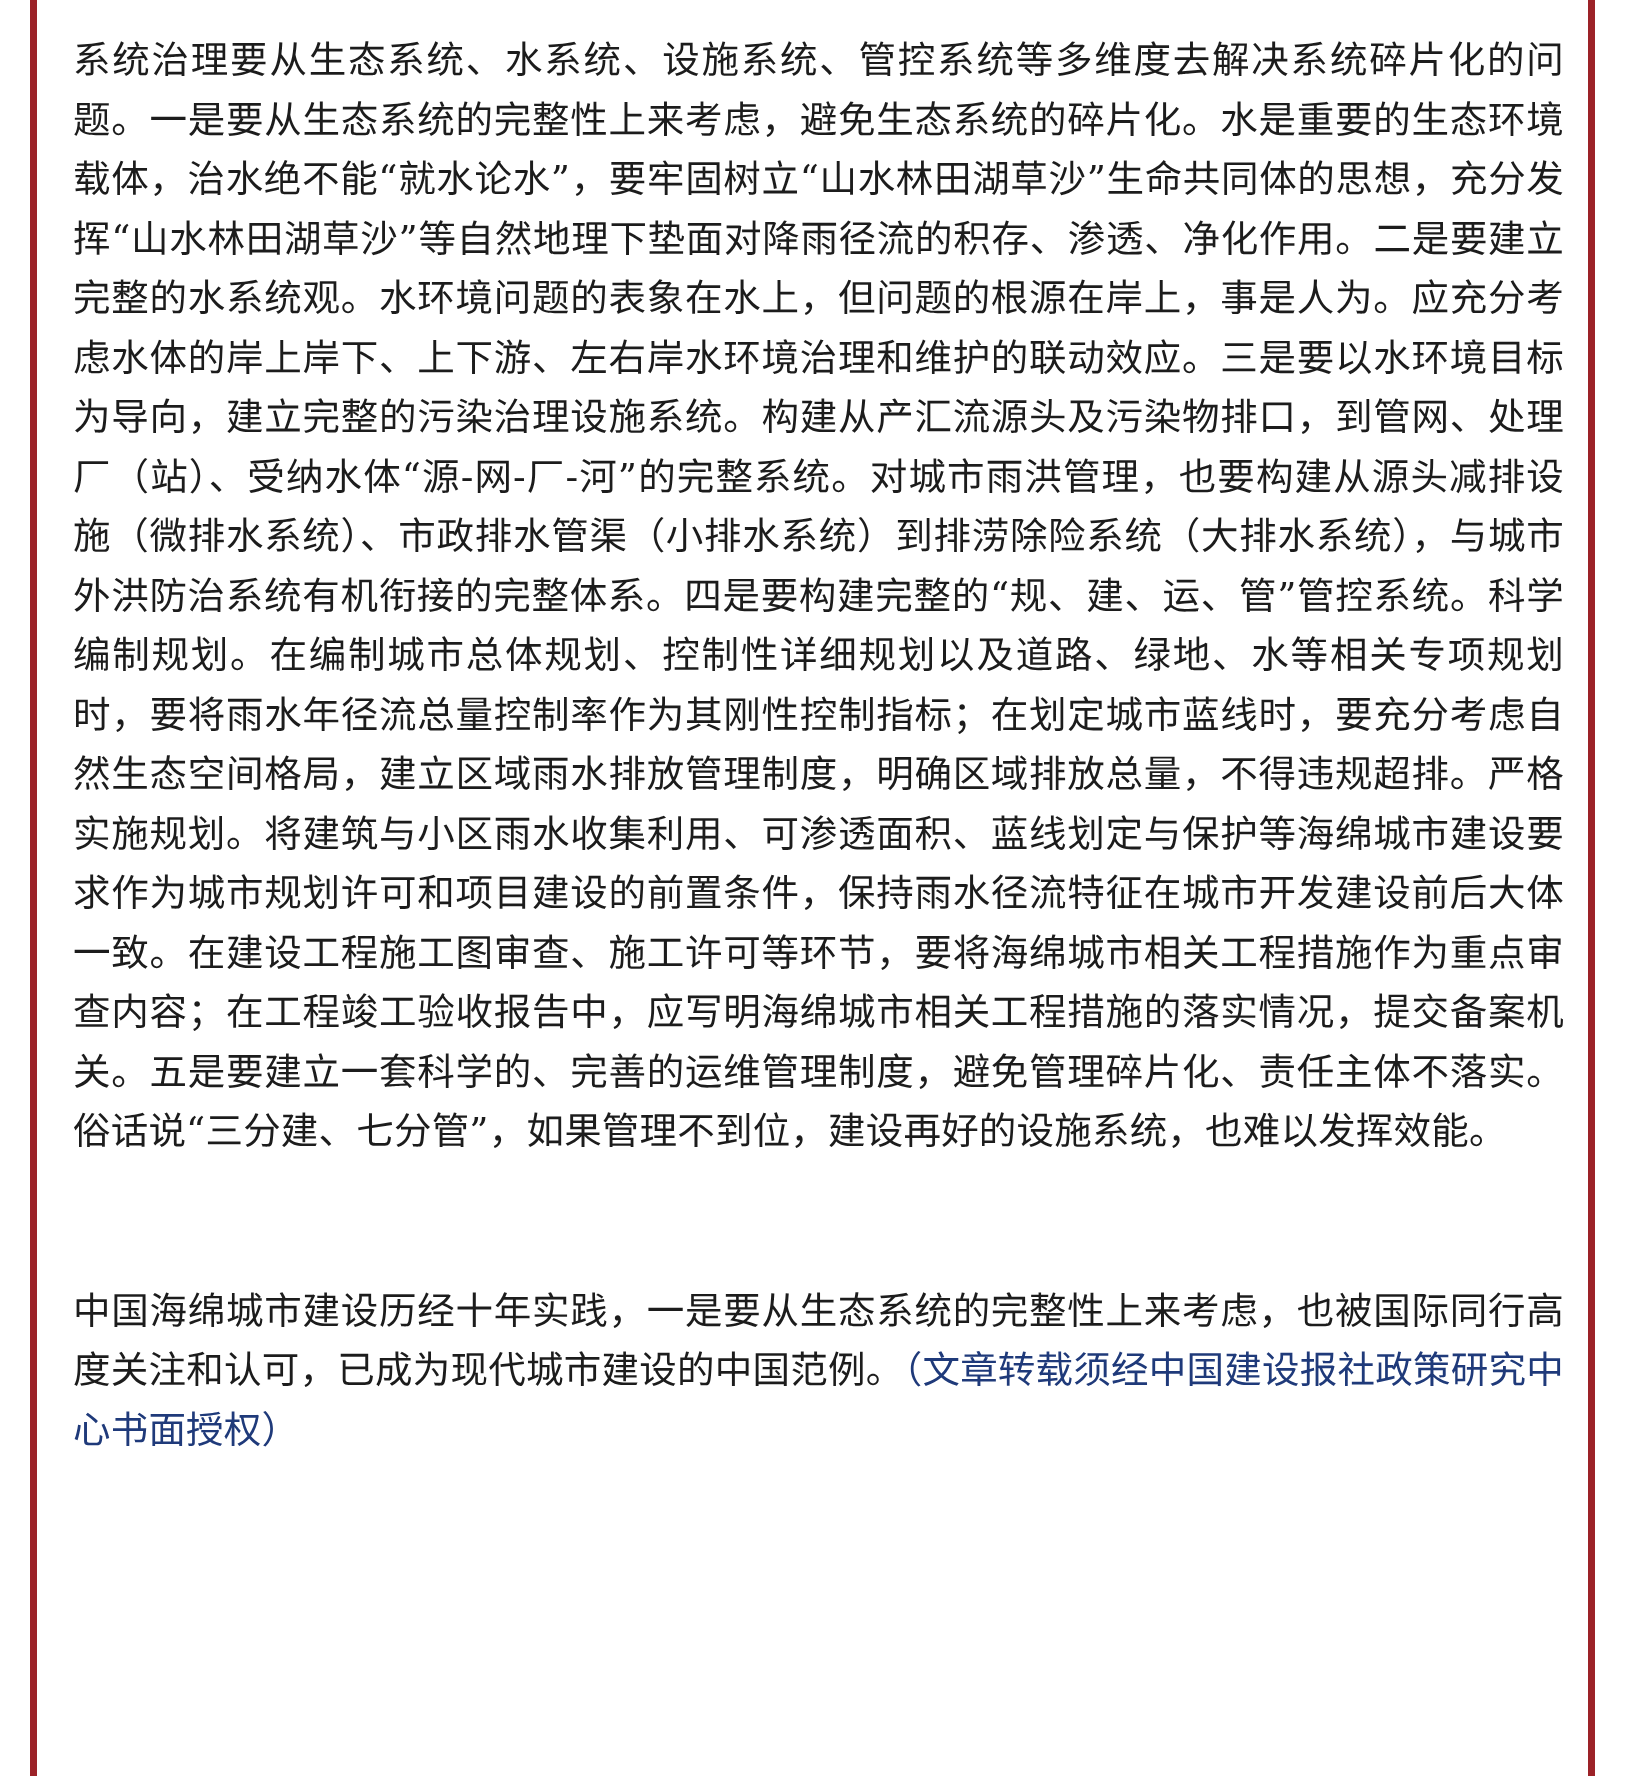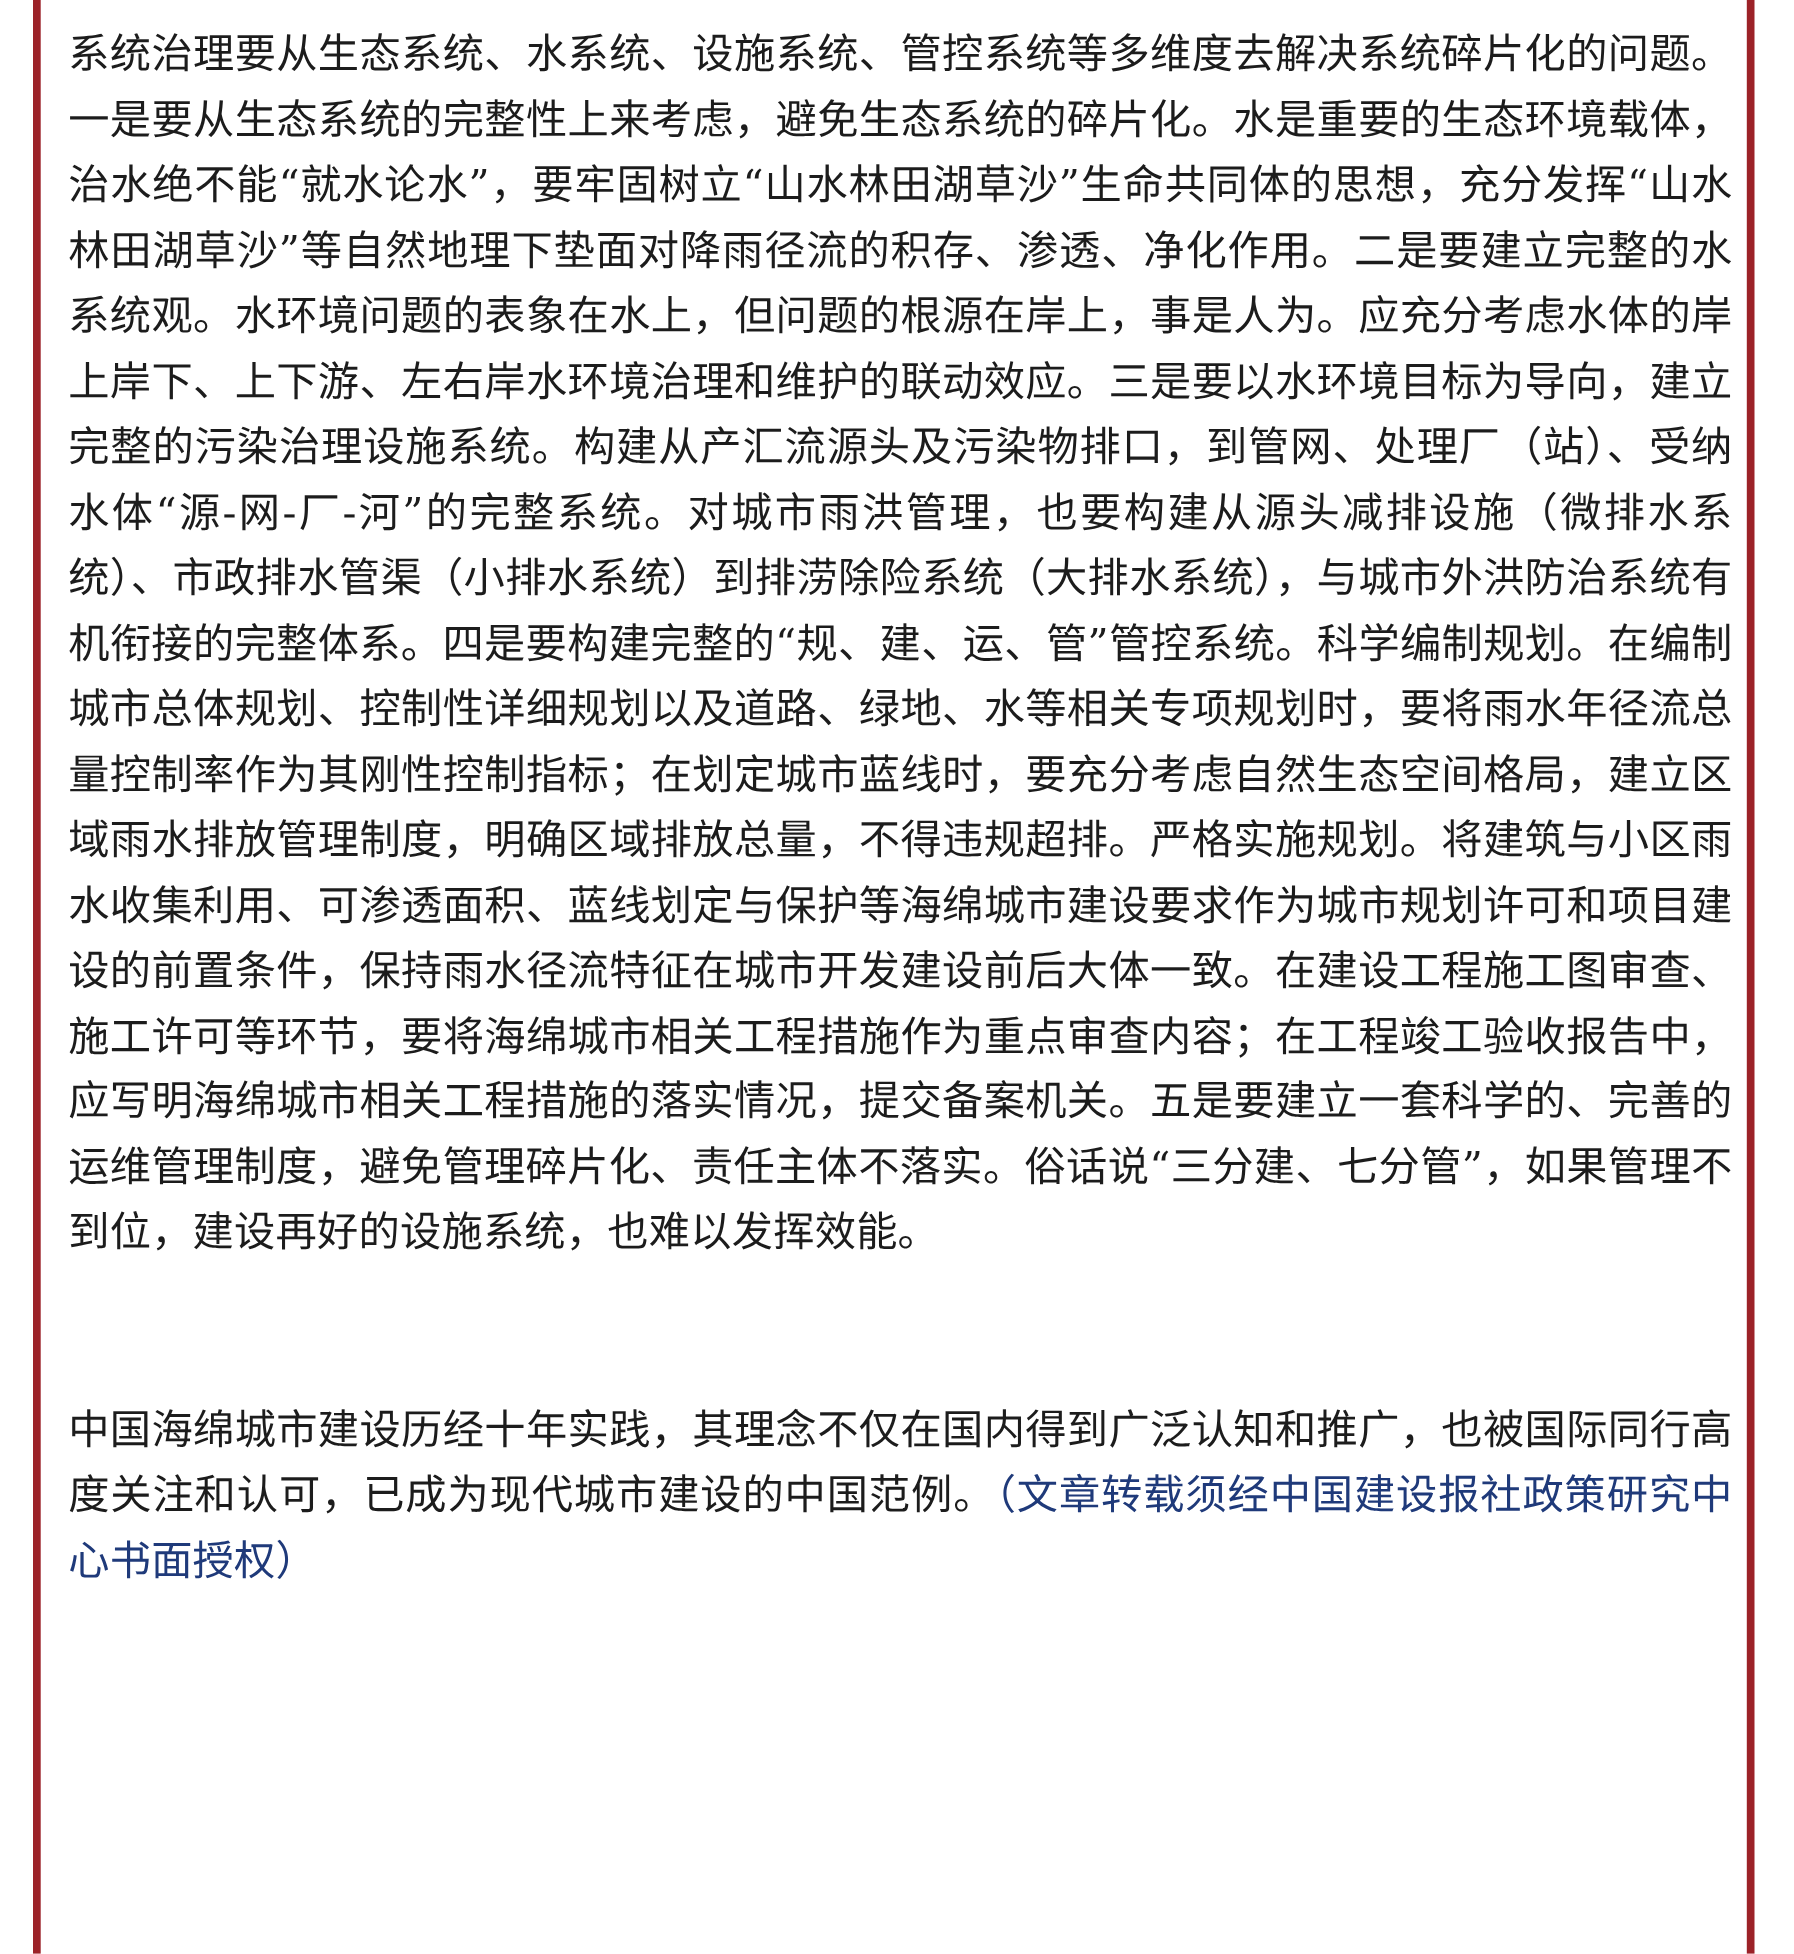--- a/index.html
+++ b/index.html
@@ -37,21 +37,21 @@
   .content {
     position: absolute;
     left: 62px;
     right: 56px;
     top: 20px;
     width: 1513px;
     box-sizing: border-box;
   }
 
   p.para {
-    margin: 0;
+    margin: 11px;
     padding: 0;
     font-size: 37.5px;
     line-height: 59.5px;
     color: #1c1c1c;
     text-align: justify;
     text-justify: inter-ideograph;
     letter-spacing: 0.2px;
     font-family: "DejaVu Serif", "Liberation Serif", serif;
     font-weight: 400;
   }
@@ -70,17 +70,17 @@
 <div class="page">
 
   <div class="rule rule-left"></div>
 
   <div class="rule rule-right"></div>
 
   <div class="content">
 
     <p class="para">系统治理要从生态系统、水系统、设施系统、管控系统等多维度去解决系统碎片化的问题。一是要从生态系统的完整性上来考虑，避免生态系统的碎片化。水是重要的生态环境载体，治水绝不能“就水论水”，要牢固树立“山水林田湖草沙”生命共同体的思想，充分发挥“山水林田湖草沙”等自然地理下垫面对降雨径流的积存、渗透、净化作用。二是要建立完整的水系统观。水环境问题的表象在水上，但问题的根源在岸上，事是人为。应充分考虑水体的岸上岸下、上下游、左右岸水环境治理和维护的联动效应。三是要以水环境目标为导向，建立完整的污染治理设施系统。构建从产汇流源头及污染物排口，到管网、处理厂（站）、受纳水体“源-网-厂-河”的完整系统。对城市雨洪管理，也要构建从源头减排设施（微排水系统）、市政排水管渠（小排水系统）到排涝除险系统（大排水系统），与城市外洪防治系统有机衔接的完整体系。四是要构建完整的“规、建、运、管”管控系统。科学编制规划。在编制城市总体规划、控制性详细规划以及道路、绿地、水等相关专项规划时，要将雨水年径流总量控制率作为其刚性控制指标；在划定城市蓝线时，要充分考虑自然生态空间格局，建立区域雨水排放管理制度，明确区域排放总量，不得违规超排。严格实施规划。将建筑与小区雨水收集利用、可渗透面积、蓝线划定与保护等海绵城市建设要求作为城市规划许可和项目建设的前置条件，保持雨水径流特征在城市开发建设前后大体一致。在建设工程施工图审查、施工许可等环节，要将海绵城市相关工程措施作为重点审查内容；在工程竣工验收报告中，应写明海绵城市相关工程措施的落实情况，提交备案机关。五是要建立一套科学的、完善的运维管理制度，避免管理碎片化、责任主体不落实。俗话说“三分建、七分管”，如果管理不到位，建设再好的设施系统，也难以发挥效能。</p>
 
-    <p class="para"><span>中国海绵城市建设历经十年实践，其理念不仅在国内得到广泛认知和推广，也被国际同行高度关注和认可，已成为现代城市建设的中国范例。</span><span class="note">（文章转载须经中国建设报社政策研究中心书面授权）</span></p>
+    <p class="para"><span>中国海绵城市建设历经十年实践，一是要从生态系统的完整性上来考虑，也被国际同行高度关注和认可，已成为现代城市建设的中国范例。</span><span class="note">（文章转载须经中国建设报社政策研究中心书面授权）</span></p>
 
   </div>
 
 </div>
 
 </body></html>

